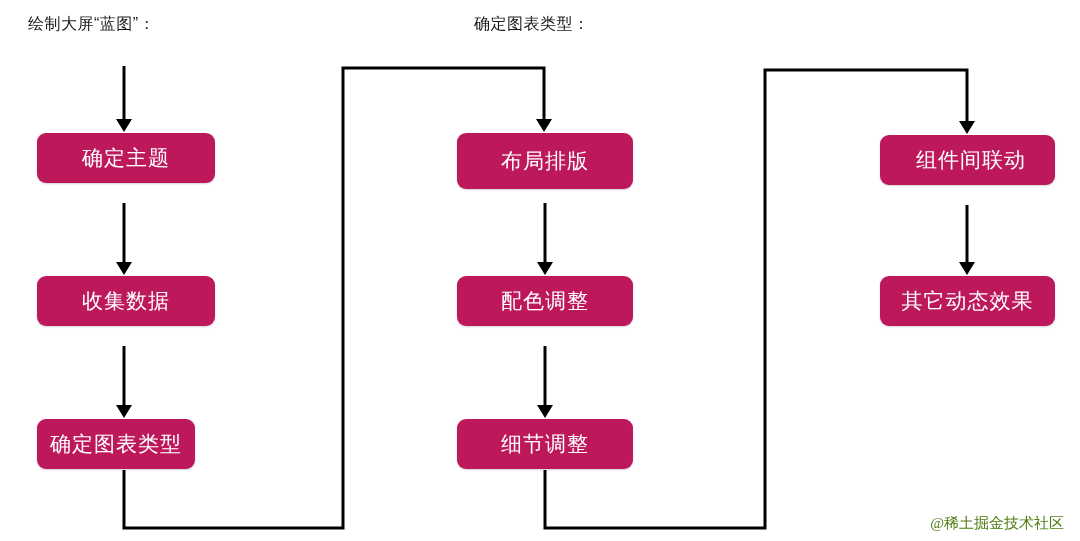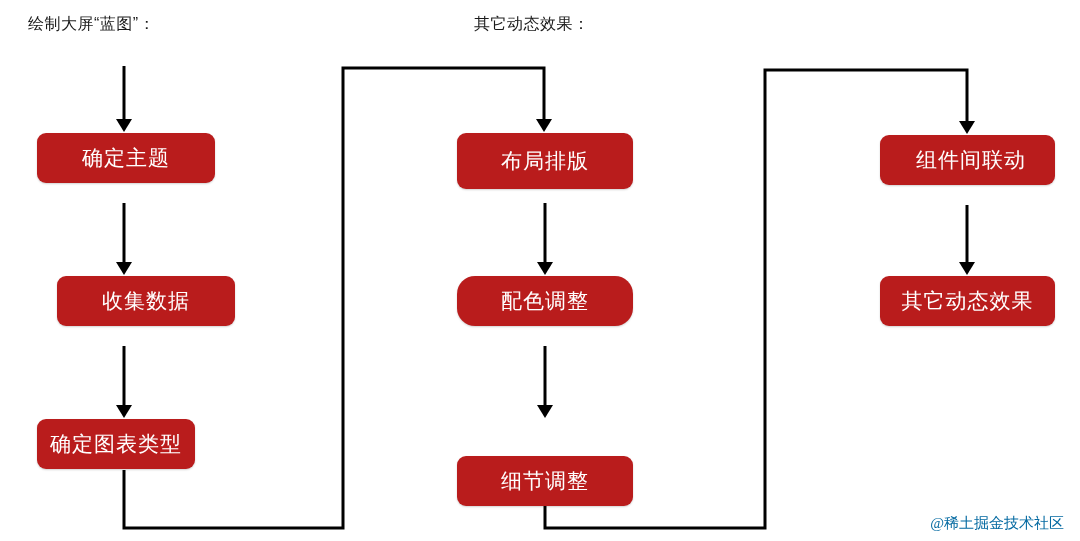--- a/index.html
+++ b/index.html
@@ -31,35 +31,35 @@
   }
   #heading-0 { left: 28px; top: 14px; }
   #heading-1 { left: 474px; top: 14px; }
 
   .node {
     position: absolute;
     display: flex;
     align-items: center;
     justify-content: center;
     border-radius: 9px;
-    background: #b91c1c;
+    background: #be185d;
     color: #ffffff;
     font-size: 21px;
     letter-spacing: 1px;
     font-family: "Liberation Sans", "DejaVu Sans", sans-serif;
     box-shadow: 0 1px 2px rgba(0,0,0,0.18);
     box-sizing: border-box;
     user-select: none;
   }
   .watermark {
     position: absolute;
     right: 16px;
     bottom: 8px;
     font-size: 15px;
-    color: #0369a1;
+    color: #4d7c0f;
     font-family: "Liberation Serif", "DejaVu Serif", serif;
     white-space: nowrap;
   }
   .conn-line {
     stroke: #000000;
     stroke-width: 3;
     fill: none;
     stroke-linejoin: miter;
     stroke-linecap: butt;
   }
@@ -86,26 +86,26 @@
       <polygon points="537,405 553,405 545,418" class="arrow-head"></polygon>
       <path d="M545,470 L545,528 L765,528 L765,70 L967,70 L967,126" class="conn-line"></path>
       <polygon points="959,121 975,121 967,134" class="arrow-head"></polygon>
       <path d="M967,205 L967,267" class="conn-line"></path>
       <polygon points="959,262 975,262 967,275" class="arrow-head"></polygon>
     </g>
 </svg>
 
 <div id="headings-layer">
     <div class="col-heading" id="heading-0">绘制大屏“蓝图”：</div>
-    <div class="col-heading" id="heading-1">其它动态效果：</div>
+    <div class="col-heading" id="heading-1">确定图表类型：</div>
   </div>
 <div id="nodes-layer">
     <div class="node" style="left: 37px; top: 133px; width: 178px; height: 50px;">确定主题</div>
-    <div class="node" style="left: 37px; top: 276px; width: 178px; height: 50px; margin-left: 20px;">收集数据</div>
+    <div class="node" style="left: 37px; top: 276px; width: 178px; height: 50px;">收集数据</div>
     <div class="node" style="left: 37px; top: 419px; width: 158px; height: 50px;">确定图表类型</div>
     <div class="node" style="left: 457px; top: 133px; width: 176px; height: 56px;">布局排版</div>
-    <div class="node" style="left: 457px; top: 276px; width: 176px; height: 50px; border-radius: 18px;">配色调整</div>
-    <div class="node" style="left: 457px; top: 419px; width: 176px; height: 50px; margin-top: 37px;">细节调整</div>
+    <div class="node" style="left: 457px; top: 276px; width: 176px; height: 50px;">配色调整</div>
+    <div class="node" style="left: 457px; top: 419px; width: 176px; height: 50px;">细节调整</div>
     <div class="node" style="left: 880px; top: 135px; width: 175px; height: 50px; padding-left: 7px;">组件间联动</div>
     <div class="node" style="left: 880px; top: 276px; width: 175px; height: 50px;">其它动态效果</div>
   </div>
 
 <div class="watermark">@稀土掘金技术社区</div>
 
 </body></html>

